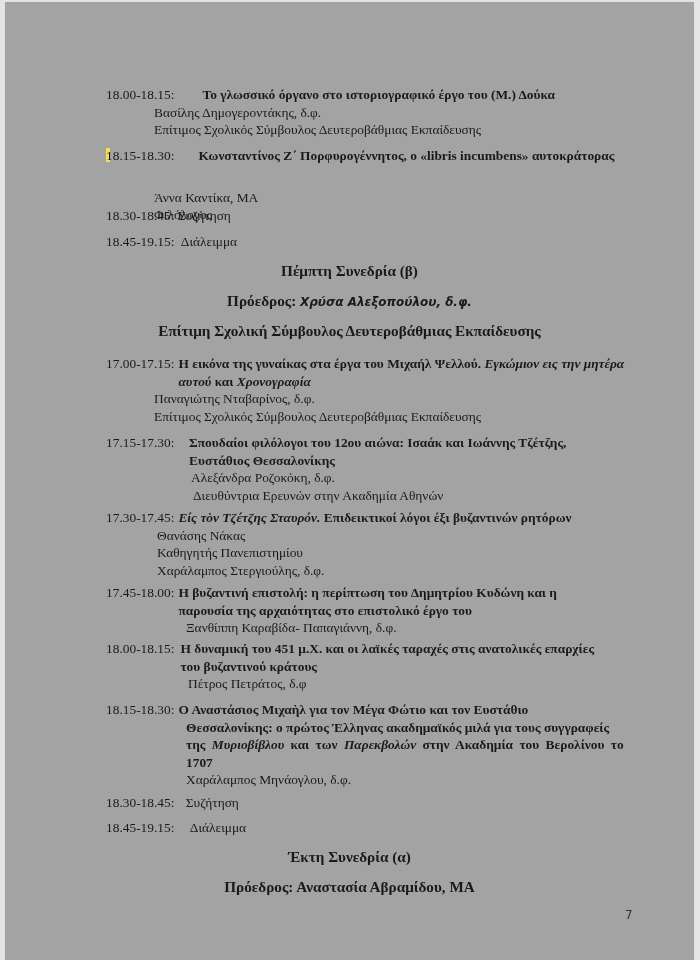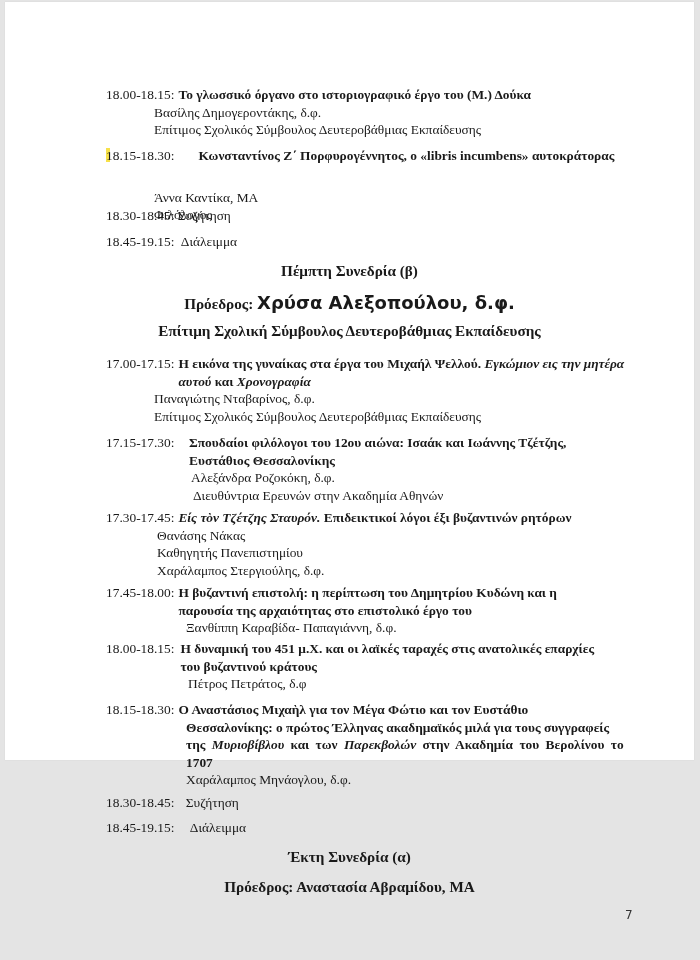--- a/index.html
+++ b/index.html
@@ -3,57 +3,57 @@
 <meta charset="utf-8">
 <style>
   html, body { margin: 0; padding: 0; }
   body {
     width: 700px; height: 960px; overflow: hidden;
     background: #e4e4e4;
     font-family: "Liberation Serif", "DejaVu Serif", serif;
     color: #1a1a1a;
   }
   .page {
-    position: absolute; left: 5px; top: 2px; width: 689px; height: 758px;
-    background: #ffffff;
+    position: absolute; left: 5px; top: 2px; width: 689px; height: 958px;
+    background: #a3a3a3;
     box-shadow: 0 0 1px #cfcfcf;
   }
   .entry {
     position: absolute; left: 101px; width: 520px;
     font-size: 13.4px; line-height: 17.5px;
   }
   .row { display: flex; }
   .time { white-space: nowrap; flex: 0 0 auto; }
   .body { flex: 1 1 auto; }
   .title { font-weight: bold; }
   .title i { font-style: italic; }
   .sub { display: block; }
   .center {
     position: absolute; left: 0; width: 689px; text-align: center;
     font-weight: bold; font-size: 15.2px;
   }
-  .sans-bold { font-family: "DejaVu Sans", sans-serif; font-weight: bold; font-size: 18px; }
+  .sans-bold { font-family: "DejaVu Sans", sans-serif; font-weight: bold; font-size: 12px; font-style: italic; }
   .highlight {
     position: absolute; left: 101px; top: 146px; width: 4px; height: 14px; background: #f7e14a;
   }
   .pagenum {
     position: absolute; left: 620px; top: 906px;
     font-family: "DejaVu Sans", sans-serif; font-size: 12px; color: #333;
   }
 </style>
 </head>
 <body>
 
 <div class="page">
   <div class="highlight"></div>
 
   <div class="entry" style="top:84px;">
     <div class="row">
       <span class="time">18.00-18.15:</span>
-      <span class="body" style="padding-left:4px;">
+      <span class="body" style="padding-left:4px;margin-left:24px;">
         <span class="sub title">Το γλωσσικό όργανο στο ιστοριογραφικό έργο του (Μ.) Δούκα</span>
       </span>
     </div>
     <div style="padding-left:48px;">
       <span class="sub">Βασίλης Δημογεροντάκης, δ.φ.</span>
       <span class="sub">Επίτιμος Σχολικός Σύμβουλος Δευτεροβάθμιας Εκπαίδευσης</span>
     </div>
   </div>
 
   <div class="entry" style="top:145px;">

